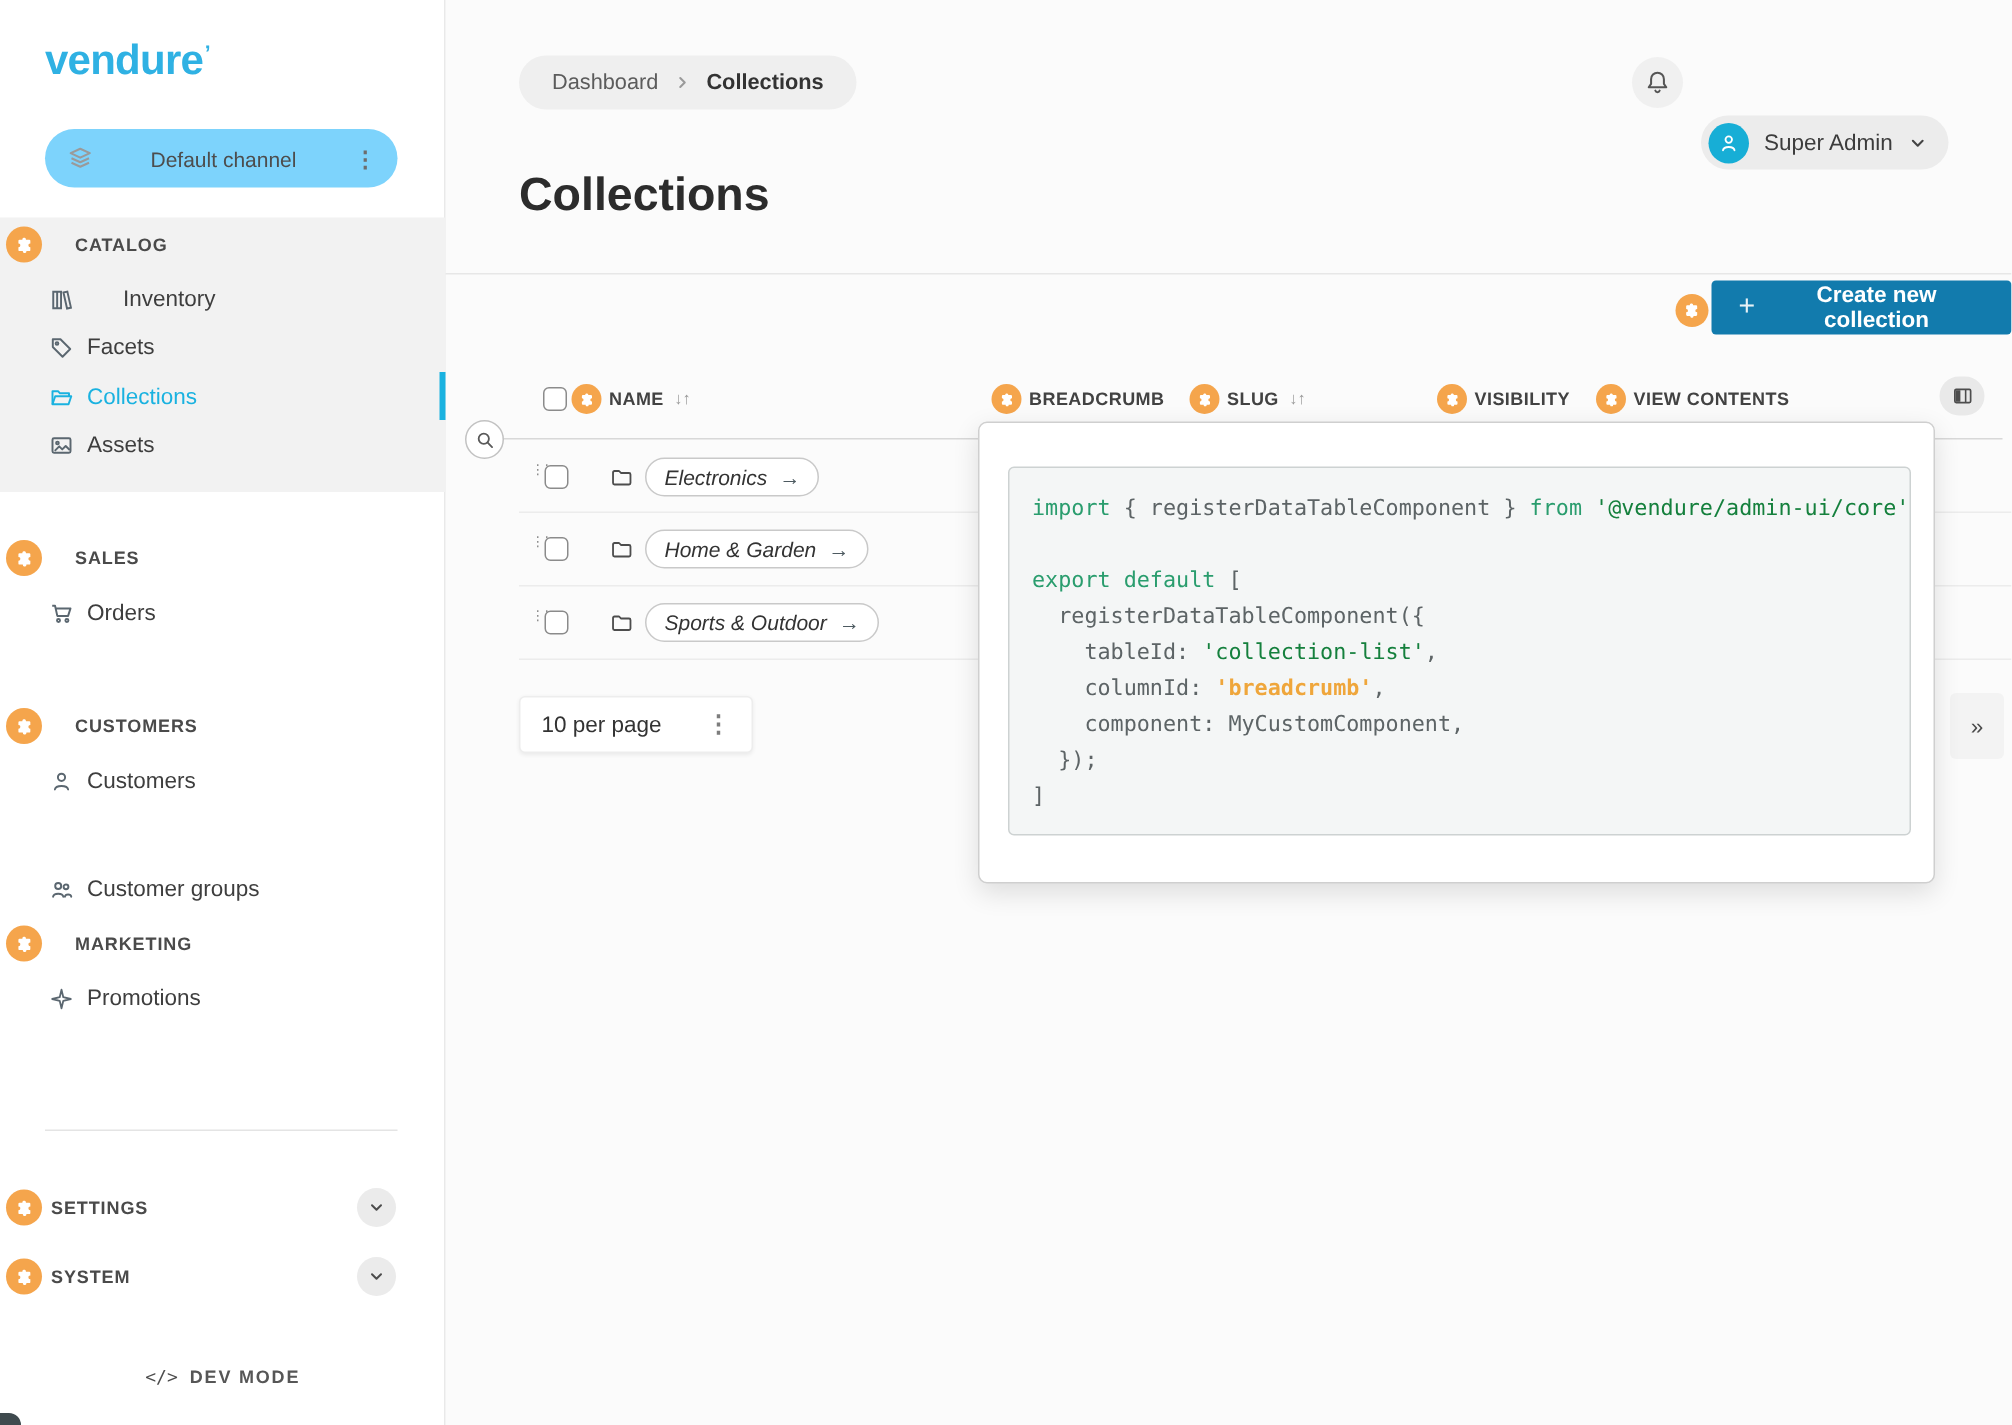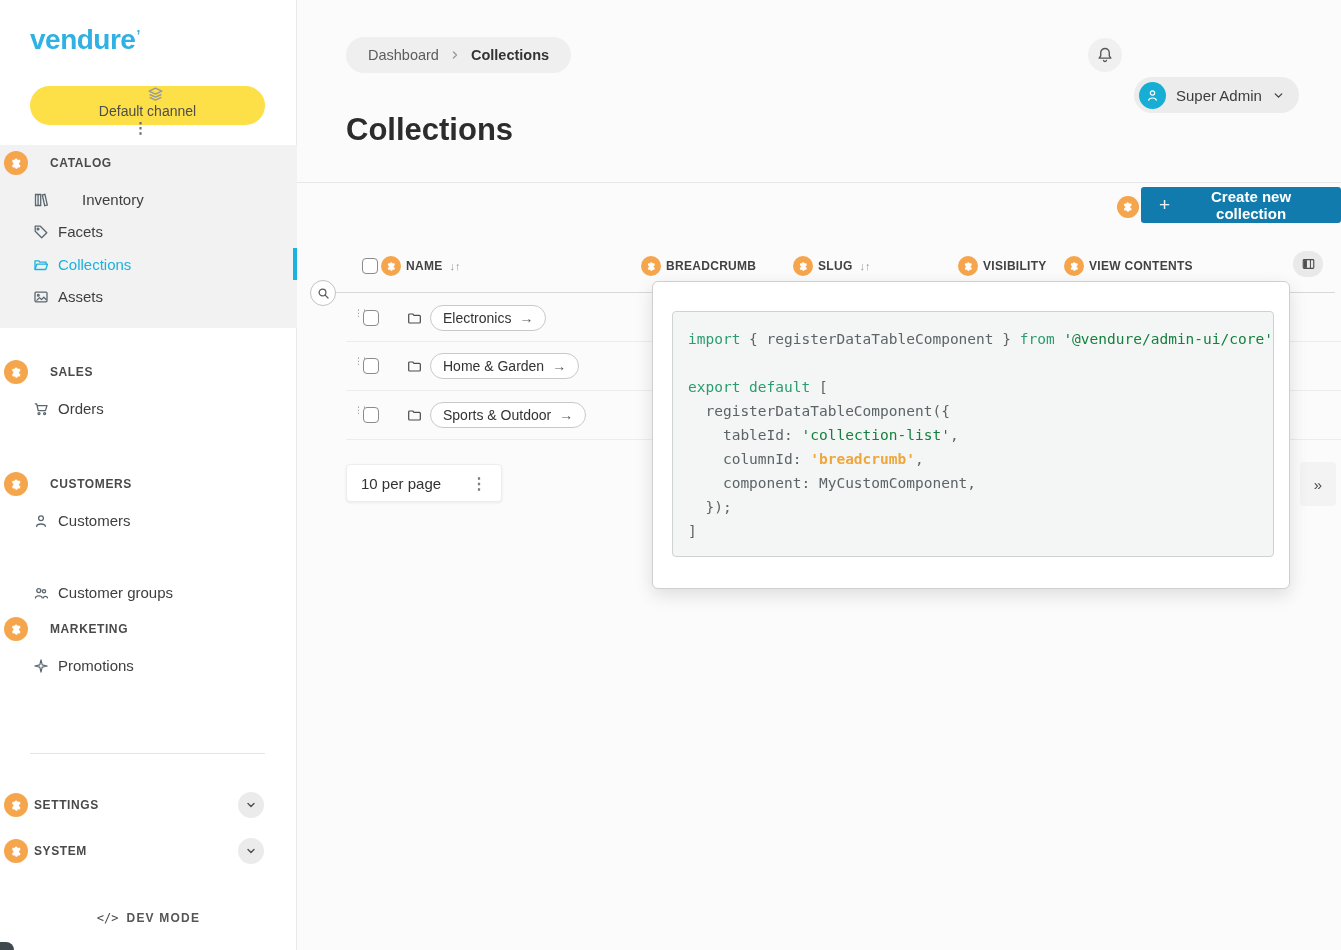--- a/index.html
+++ b/index.html
@@ -4,21 +4,21 @@
 <style>
   * { margin:0; padding:0; box-sizing:border-box; }
   html,body { width:1341px; height:950px; }
   body { font-family:"Liberation Sans", sans-serif; background:#fbfbfb; overflow:hidden; }
   .canvas { position:relative; width:1341px; height:950px; background:#fbfbfb; }
 
   
   .sidebar { position:absolute; left:0; top:0; width:297px; height:950px; background:#ffffff; border-right:1px solid #e9e9e9; }
   .logo { position:absolute; left:30px; top:24px; font-size:28px; font-weight:700; letter-spacing:-0.5px; color:#2fb1e3; }
   .logo .tick { position:relative; top:-9px; left:1px; font-size:14px; font-weight:700; }
-  .channel-pill { position:absolute; left:30px; top:86px; width:235px; height:39px; background:#fde047; border-radius:20px; display:flex; align-items:center;flex-direction:column; }
+  .channel-pill { position:absolute; left:30px; top:86px; width:235px; height:39px; background:#7dd3fc; border-radius:20px; display:flex; align-items:center; }
   .channel-pill .ch-label { flex:1; text-align:center; font-size:14px; color:#4d4d4d; }
   .channel-pill .layers { margin-left:15px; display:flex; }
   .channel-pill .kebab { margin-right:14px; color:#6d6d6d; font-size:15px; font-weight:700; cursor:pointer; }
   .catalog-block { position:absolute; left:0; top:145px; width:297px; height:183px; background:#f2f2f2; }
   .sec-header { position:absolute; left:4px; display:flex; align-items:center; gap:22px; }
   .sec-label { font-size:12px; font-weight:700; letter-spacing:0.6px; color:#4a4a4a; }
   .badge { border-radius:50%; background:#f5a54c; display:flex; align-items:center; justify-content:center; flex:0 0 auto; }
   .badge.b24 { width:24px; height:24px; }
   .badge.b22 { width:22px; height:22px; }
   .badge.b20 { width:20px; height:20px; }
@@ -56,21 +56,21 @@
   .checkbox { width:16px; height:16px; border:1.5px solid #8b8b8b; border-radius:4px; background:#fff; cursor:pointer; }
   .colpicker { position:absolute; left:996px; top:0px; width:30px; height:26px; border-radius:13px; background:#e9e9e9; display:flex; align-items:center; justify-content:center; cursor:pointer; }
 
   
   .search-line { position:absolute; left:13px; top:292px; width:1025px; height:1px; background:#d8d8d8; }
   .search-circle { position:absolute; left:13px; top:280px; width:26px; height:26px; border-radius:50%; background:#fff; border:1px solid #c2c2c2; display:flex; align-items:center; justify-content:center; cursor:pointer; }
   .trow { position:absolute; left:49px; right:0; height:49px; border-bottom:1px solid #ececec; }
   .trow .handle { position:absolute; left:8px; top:17px; color:#8a8a8a; font-size:9px; letter-spacing:-3px; line-height:5px; cursor:grab; }
   .trow .checkbox { position:absolute; left:17px; top:16px; }
   .trow .foldico { position:absolute; left:61px; top:17px; }
-  .chip { position:absolute; left:84px; top:11px; height:26px; border:1px solid #c9c9c9; border-radius:14px; background:#fff; display:flex; align-items:center; gap:8px; padding:0 12px; font-size:14px; color:#333; cursor:pointer; white-space:nowrap; }
+  .chip { position:absolute; left:84px; top:11px; height:26px; border:1px solid #c9c9c9; border-radius:14px; background:#fff; display:flex; align-items:center; gap:8px; padding:0 12px; font-size:14px; color:#333; cursor:pointer; white-space:nowrap;font-style:italic; }
   .chip .arr { color:#4d5a60; font-size:14px; }
 
   .perpage { position:absolute; left:49px; top:464px; height:38px; background:#fff; border:1px solid #ededed; border-radius:4px; box-shadow:0 1px 3px rgba(0,0,0,0.07); display:flex; align-items:center; gap:30px; padding:0 14px; cursor:pointer; }
   .perpage .pp-label { font-size:15px; color:#333; }
   .perpage .kebab { color:#7d7d7d; font-weight:700; }
   .next-btn { position:absolute; left:1003px; top:462px; width:36px; height:44px; background:#f3f3f3; border:none; border-radius:4px; color:#4a4a4a; font-size:15px; cursor:pointer; font-family:"Liberation Sans",sans-serif; }
 
   
   .popup { position:absolute; left:355px; top:281px; width:638px; height:308px; background:#fff; border:1px solid #cfcfcf; border-radius:6px; box-shadow:0 6px 18px rgba(0,0,0,0.12); }
   .code-block { position:absolute; left:19px; top:29px; width:602px; height:246px; background:#f4f6f6; border:1px solid #cdd2d2; border-radius:4px; padding:15px 0 0 15px; overflow:hidden; }
@@ -302,21 +302,21 @@
       <div class="th-cell" style="left:84px; top:5px;">
         <span class="badge b20">
             <svg width="11" height="11" viewBox="0 0 16 16" fill="#fff">
               <path d="M6.2 2.5c.2-.9 2.4-.9 2.6 0l.2.9h2.6a1 1 0 0 1 1 1v2.2l-.9.2c-.9.2-.9 2.4 0 2.6l.9.2v2.2a1 1 0 0 1-1 1H9.4l-.2.9c-.2.9-2.4.9-2.6 0l-.2-.9H3.8a1 1 0 0 1-1-1V9.6l.9-.2c.9-.2.9-2.4 0-2.6l-.9-.2V4.4a1 1 0 0 1 1-1h2.2z"></path>
             </svg>
           </span>
         <span class="th-label">NAME</span>
         <span class="sort">↓↑</span>
       </div>
 
-      <div class="th-cell" style="left:344px; top:5px;">
+      <div class="th-cell" style="left:364px; top:5px;">
         <span class="badge b20">
             <svg width="11" height="11" viewBox="0 0 16 16" fill="#fff">
               <path d="M6.2 2.5c.2-.9 2.4-.9 2.6 0l.2.9h2.6a1 1 0 0 1 1 1v2.2l-.9.2c-.9.2-.9 2.4 0 2.6l.9.2v2.2a1 1 0 0 1-1 1H9.4l-.2.9c-.2.9-2.4.9-2.6 0l-.2-.9H3.8a1 1 0 0 1-1-1V9.6l.9-.2c.9-.2.9-2.4 0-2.6l-.9-.2V4.4a1 1 0 0 1 1-1h2.2z"></path>
             </svg>
           </span>
         <span class="th-label">BREADCRUMB</span>
       </div>
 
       <div class="th-cell" style="left:496px; top:5px;">
         <span class="badge b20">

